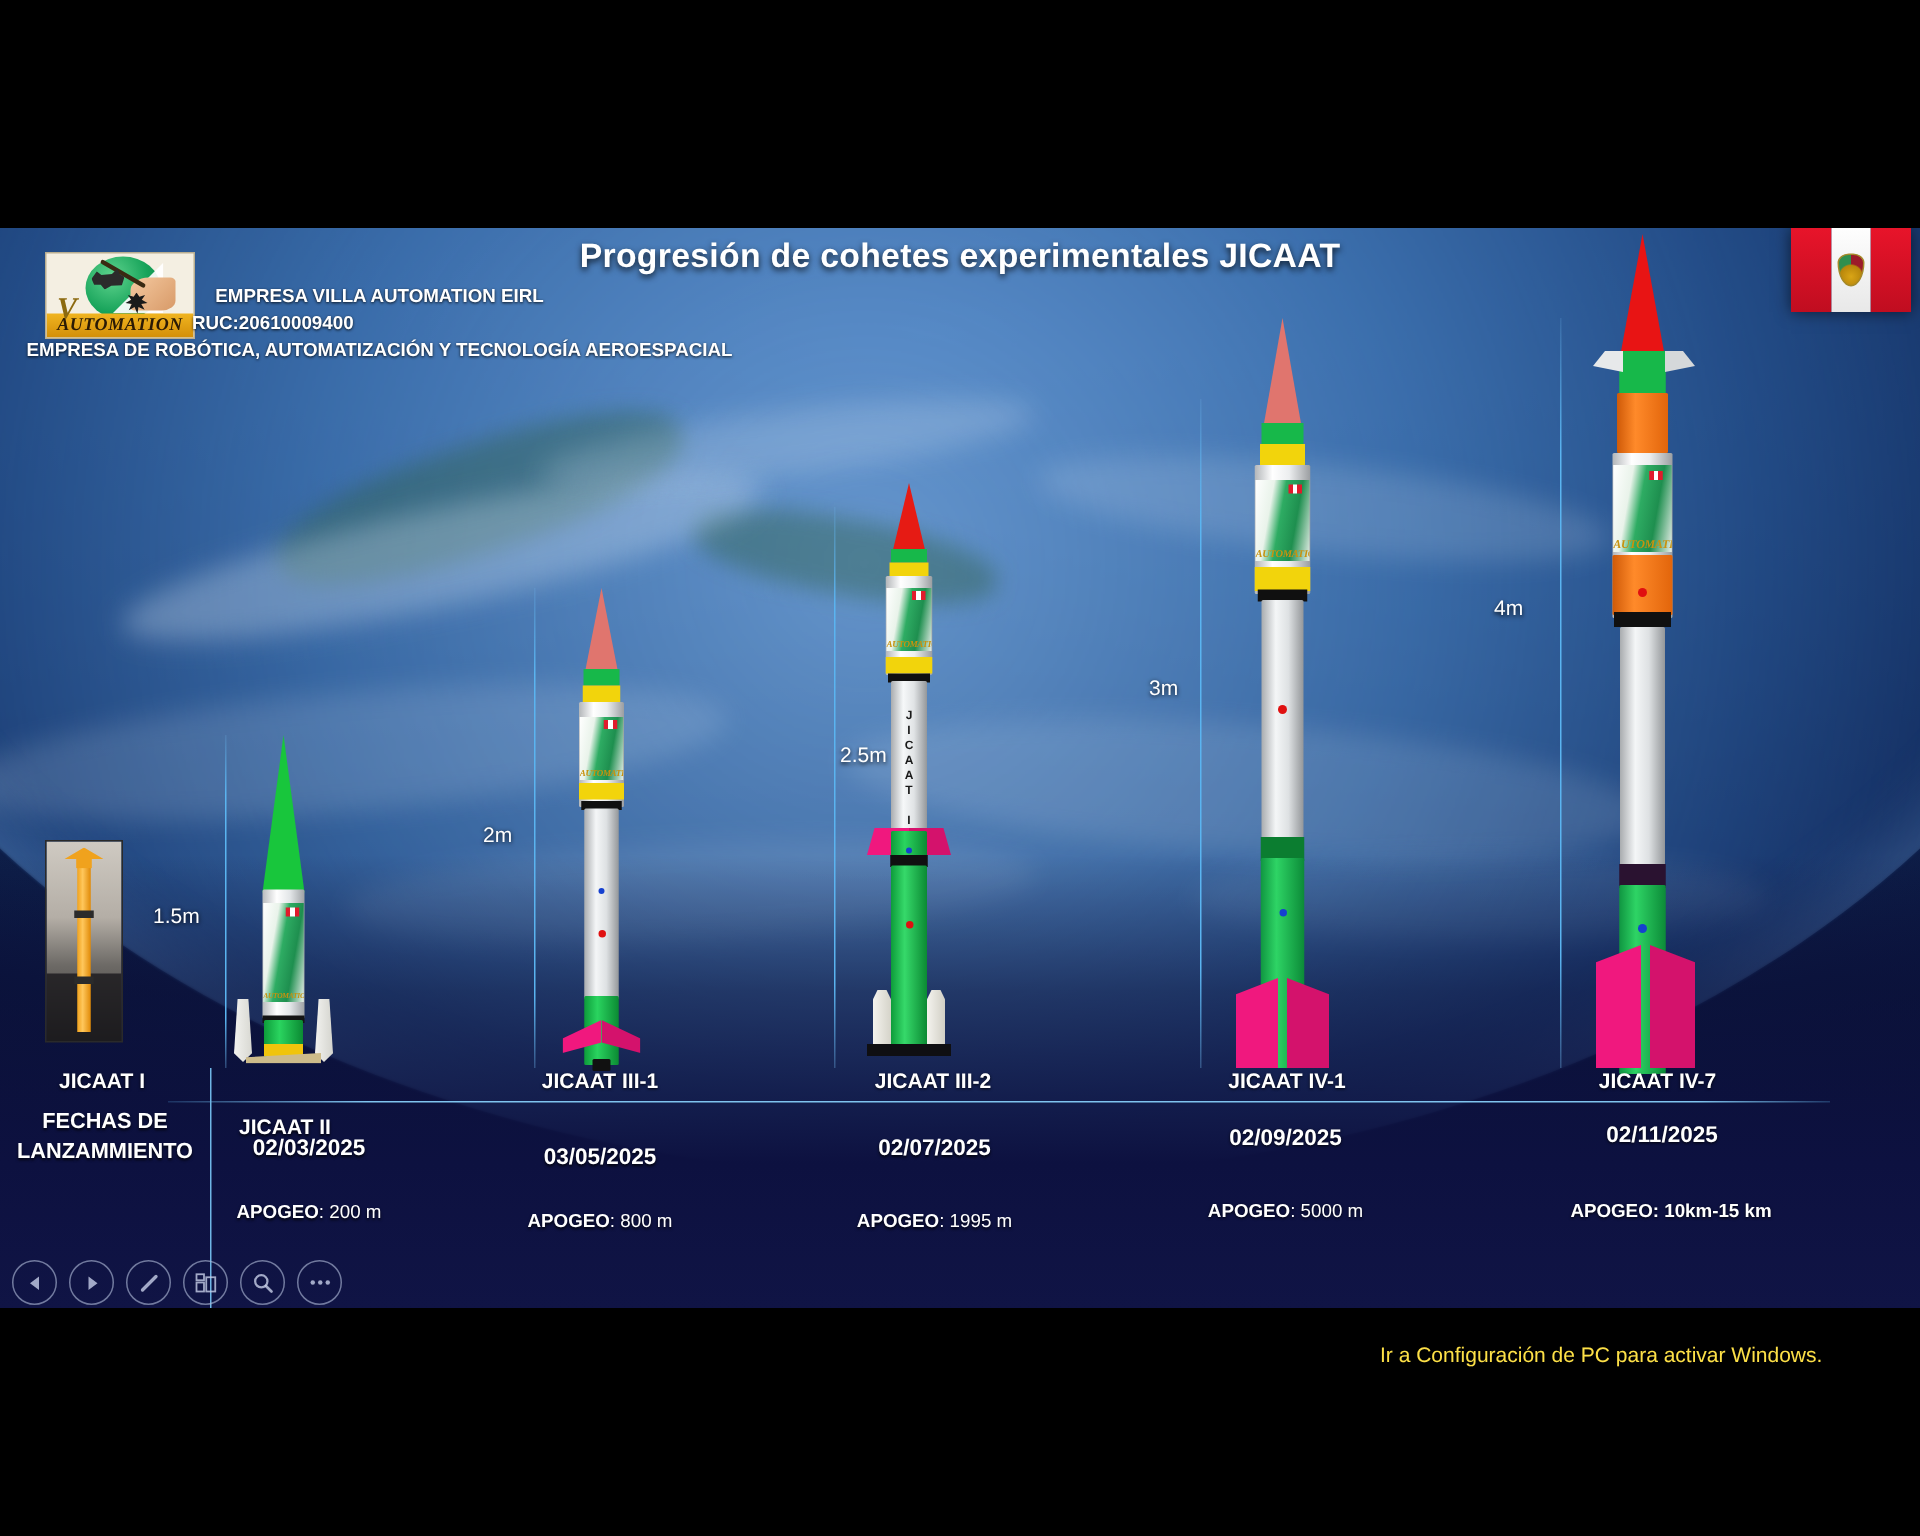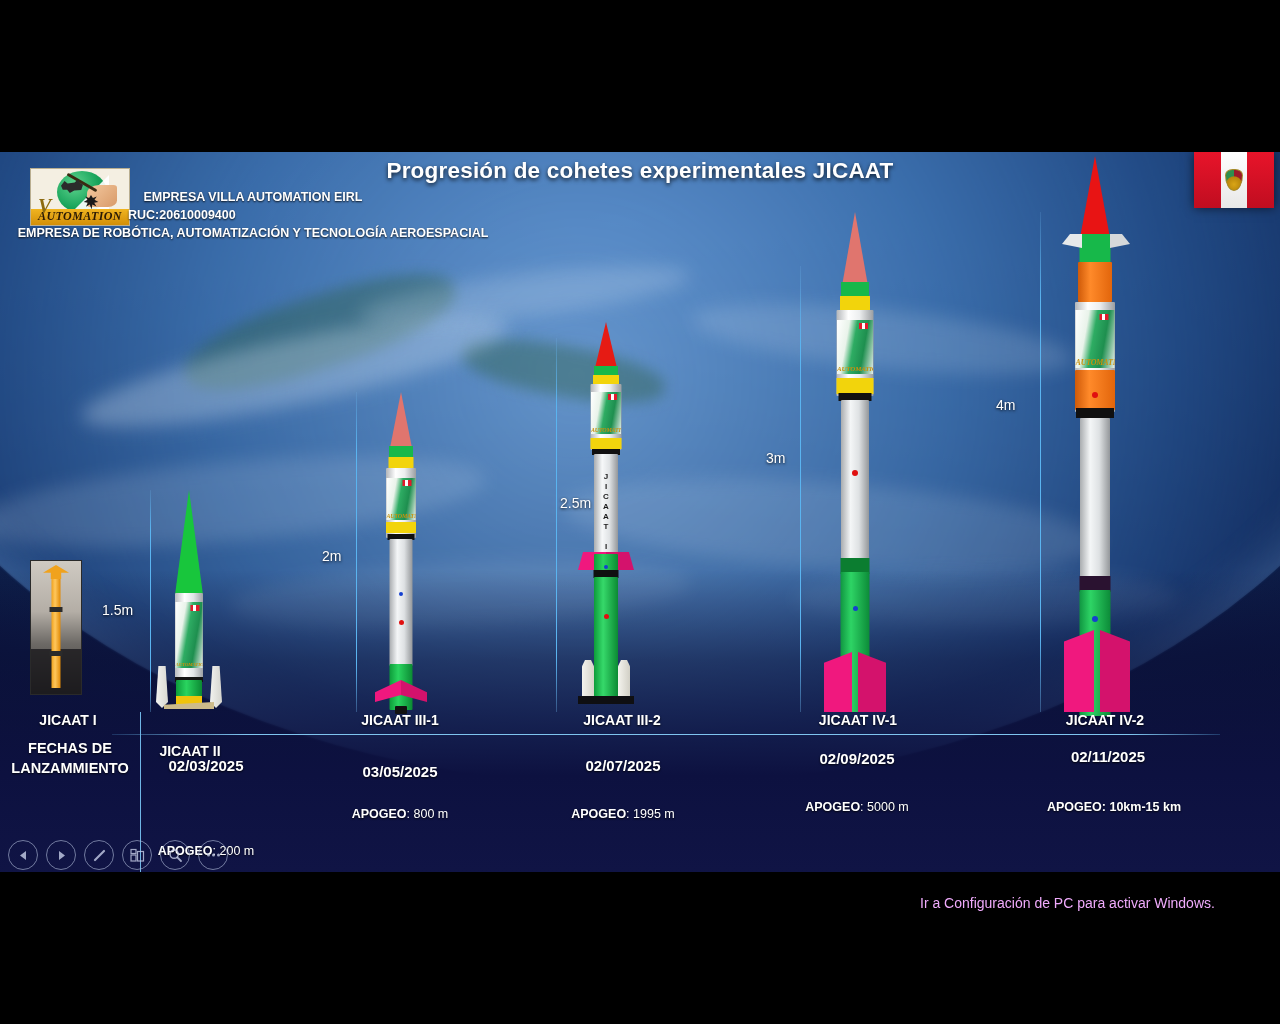--- a/index.html
+++ b/index.html
@@ -222,21 +222,21 @@
   .tb-btn {
     width:30px; height:30px; border-radius:50%;
     border:1.5px solid rgba(175,185,215,.62);
     display:flex; align-items:center; justify-content:center;
     color:rgba(195,203,228,.82);
   }
 
   
   .watermark { position:absolute; left:920px; top:893px; color:#6e6e6e; }
   .wm-title { font-size:21px; line-height:27px; color:#767676; }
-  .wm-sub { font-size:14px; line-height:20px; color:#f0abfc; }
+  .wm-sub { font-size:14px; line-height:20px; color:#fde047; }
 </style>
 </head>
 <body>
 
 <div id="screen">
 
   <div id="slide">
 
     <div class="earth-deep"></div>
     <div class="earth-limb"></div>
@@ -407,37 +407,37 @@
       <div class="dot" style="left:50%; margin-left:-3px; top:460px; width:6px; height:6px; background:#1540d0;"></div>
       <div class="fin" style="left:24px; top:474px; width:30px; height:82px; background:#f0187e; clip-path:polygon(100% 0,100% 100%,0 100%,0 14%);"></div>
       <div class="fin" style="left:60px; top:474px; width:30px; height:82px; background:#d4126c; clip-path:polygon(0 0,0 100%,100% 100%,100% 14%);"></div>
     </div>
 
     <div class="col-name" style="left:0px;   top:560px; width:136px;">JICAAT I</div>
     <div class="col-name" style="left:130px; top:560px; width:120px;margin-top:31px;">JICAAT II</div>
     <div class="col-name" style="left:340px; top:560px; width:120px;">JICAAT III-1</div>
     <div class="col-name" style="left:562px; top:560px; width:120px;">JICAAT III-2</div>
     <div class="col-name" style="left:795px; top:560px; width:126px;text-align:center;">JICAAT IV-1</div>
-    <div class="col-name" style="left:1042px; top:560px; width:126px;">JICAAT IV-2</div>
+    <div class="col-name" style="left:1042px; top:560px; width:126px;">JICAAT IV-7</div>
 
     <div class="hrule" style="left:112px; top:582px; width:1108px;"></div>
     <div class="vrule" style="left:140px; top:560px; height:180px;"></div>
 
     <div class="row-label" style="left:0px; top:586px; width:140px;">
       <div>FECHAS DE</div>
       <div>LANZAMMIENTO</div>
     </div>
 
     <div class="col-date" style="left:146px; top:605px; width:120px;">02/03/2025</div>
     <div class="col-date" style="left:340px; top:611px; width:120px;">03/05/2025</div>
     <div class="col-date" style="left:563px; top:605px; width:120px;">02/07/2025</div>
     <div class="col-date" style="left:795px; top:598px; width:124px;">02/09/2025</div>
     <div class="col-date" style="left:1046px; top:596px; width:124px;">02/11/2025</div>
 
-    <div class="col-apogee" style="left:146px; top:692px; width:120px;">
+    <div class="col-apogee" style="left:146px; top:649px; width:120px;">
       <b>APOGEO</b><span>: </span><span>200 m</span>
     </div>
     <div class="col-apogee" style="left:340px; top:655px; width:120px;">
       <b>APOGEO</b><span>: </span><span>800 m</span>
     </div>
     <div class="col-apogee" style="left:563px; top:655px; width:120px;">
       <b>APOGEO</b><span>: </span><span>1995 m</span>
     </div>
     <div class="col-apogee" style="left:795px; top:648px; width:124px;">
       <b>APOGEO</b><span>: </span><span>5000 m</span>

